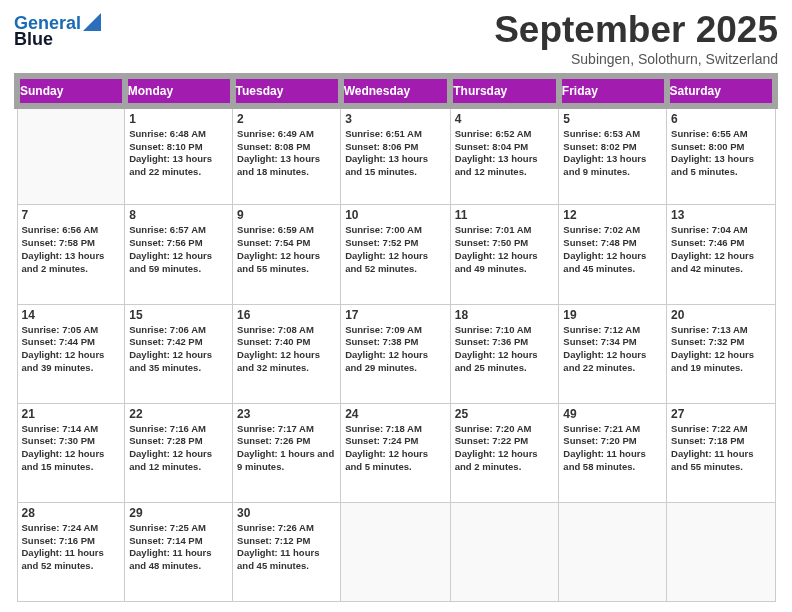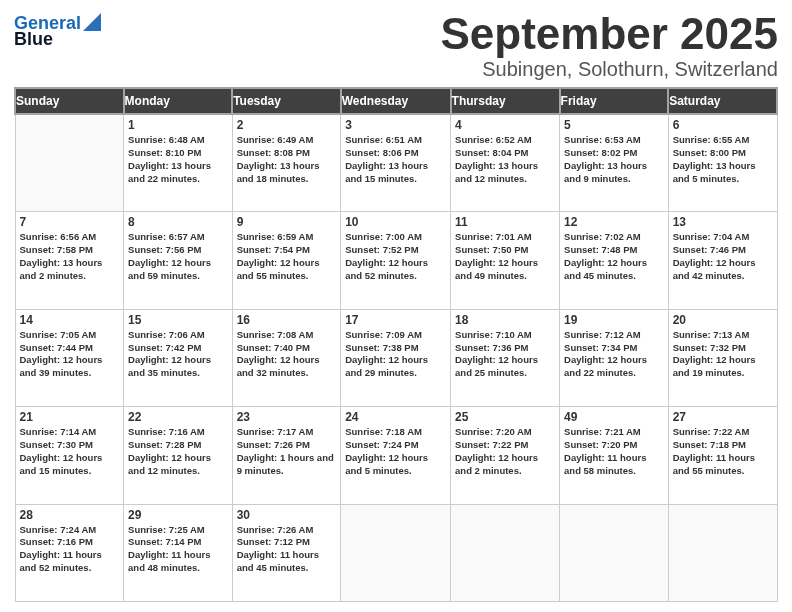--- a/index.html
+++ b/index.html
@@ -36,42 +36,42 @@
       color: #333;
       line-height: 1.1;
     }
     .logo-text span {
       color: #1a6bb5;
     }
     .title-block {
       text-align: right;
     }
     .month-title {
-      font-size: 44px;
+      font-size: 37px;
       font-weight: bold;
       color: #333;
       line-height: 1.1;
     }
     .subtitle {
-      font-size: 20px;
+      font-size: 14px;
       color: #555;
     }
     .calendar-table {
       width: 100%;
       border-collapse: collapse;
       flex: 1;
     }
     .calendar-table th {
-      background: #404040;
+      background: #a21caf;
       color: #fff;
       padding: 5px 0;
       font-size: 12px;
       font-weight: bold;
       text-align: left;
-      border: 2px solid #a3a3a3;
+      border: 6px solid #a3a3a3;
     }
     .calendar-table td {
       border: 1px solid #ccc;
       vertical-align: top;
       padding: 3px 4px;
       width: 113px;
       height: 88px;
       background: #fff;
     }
     .calendar-table td.empty {

